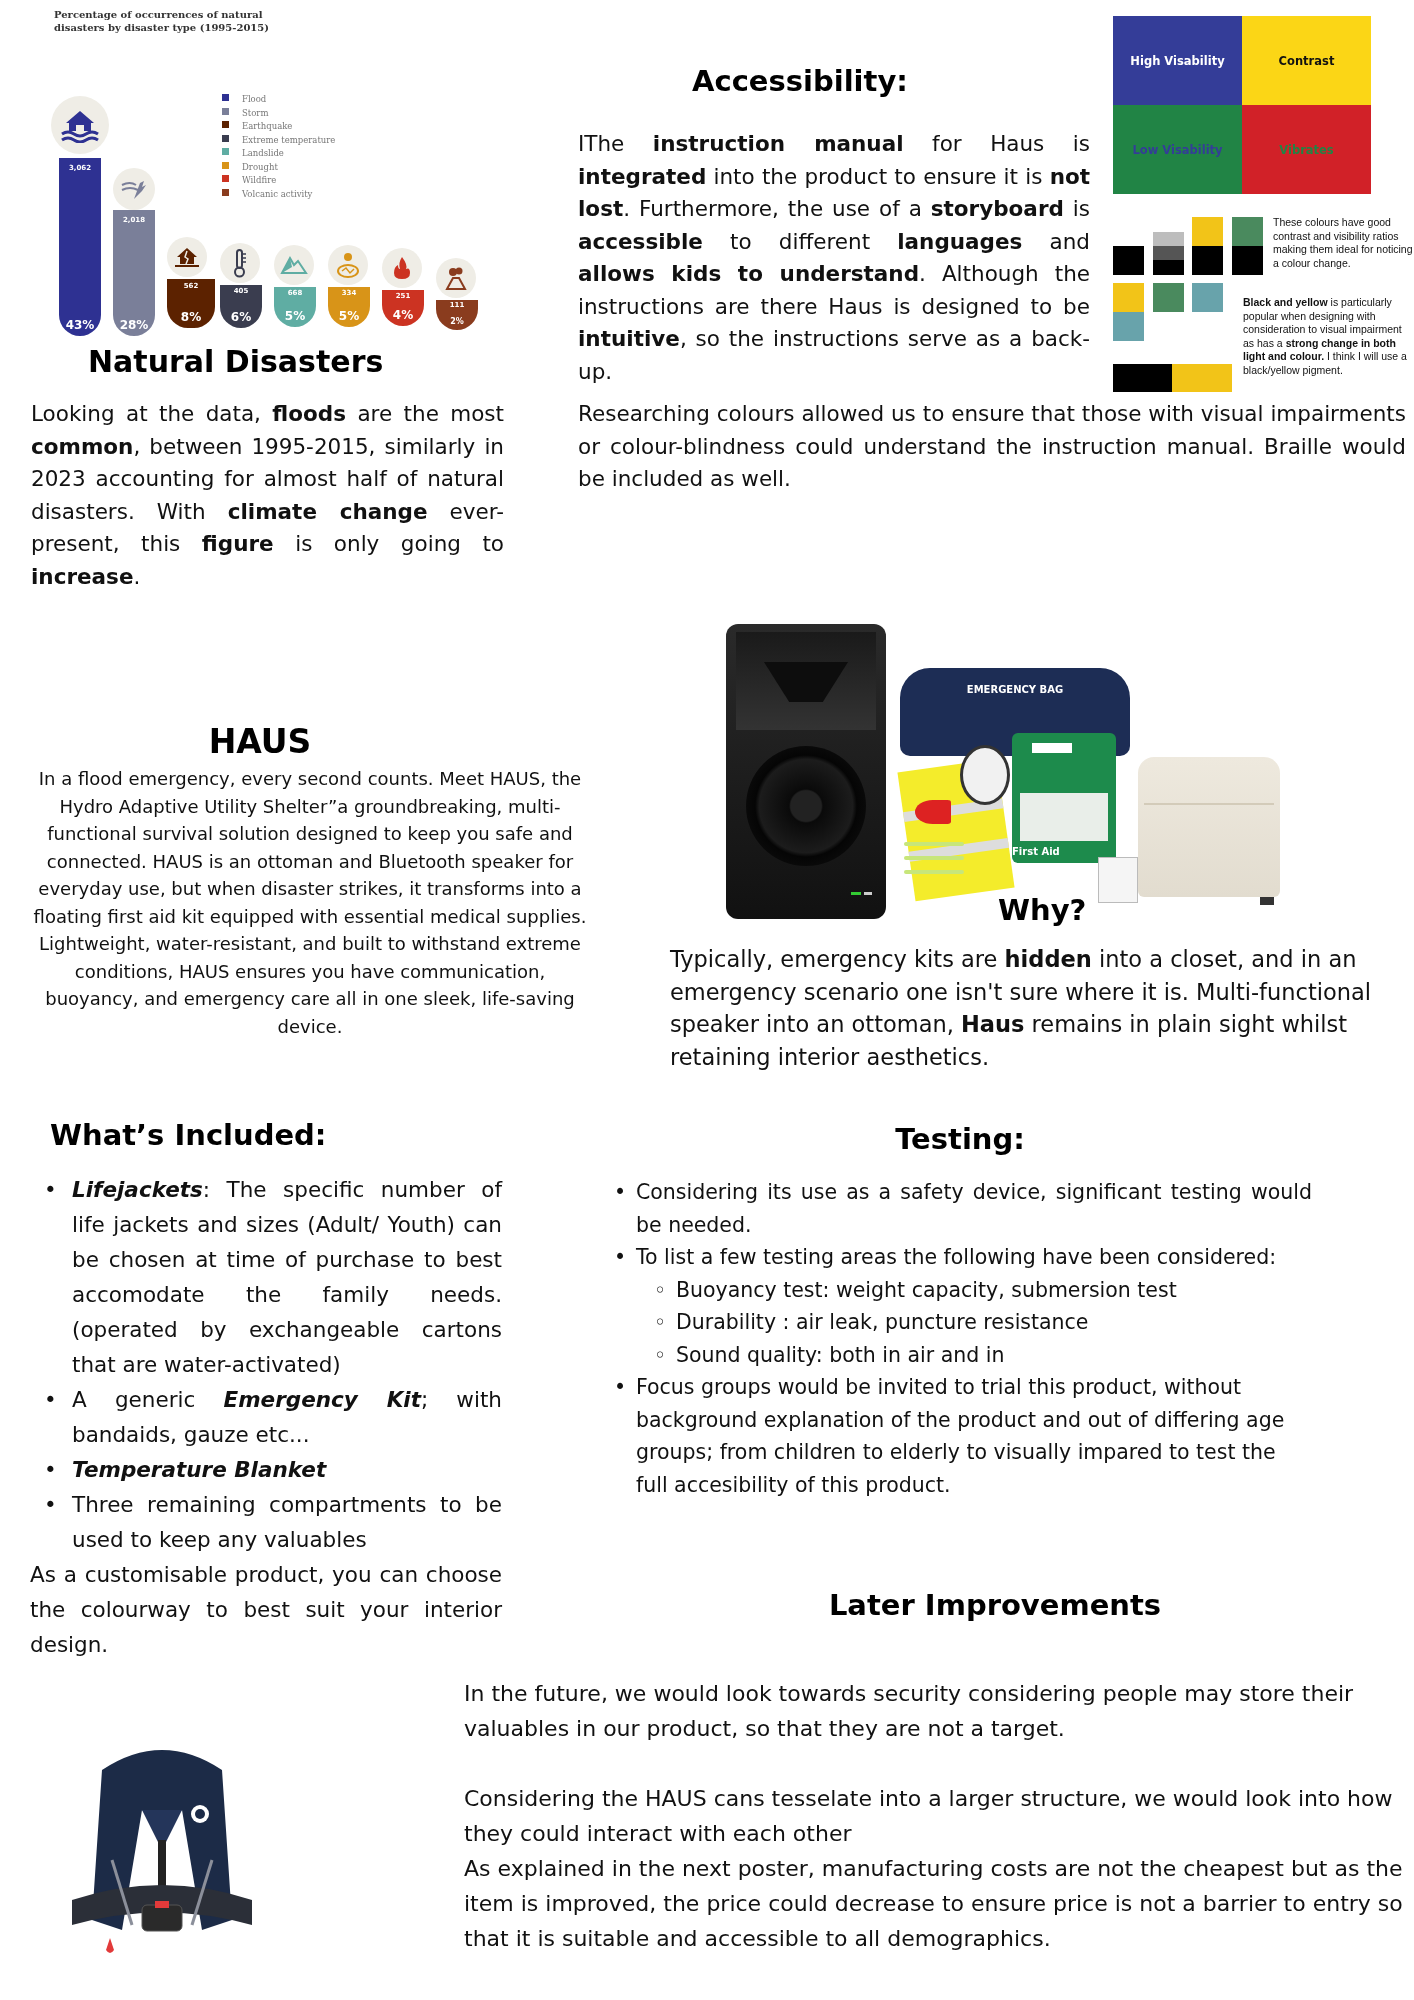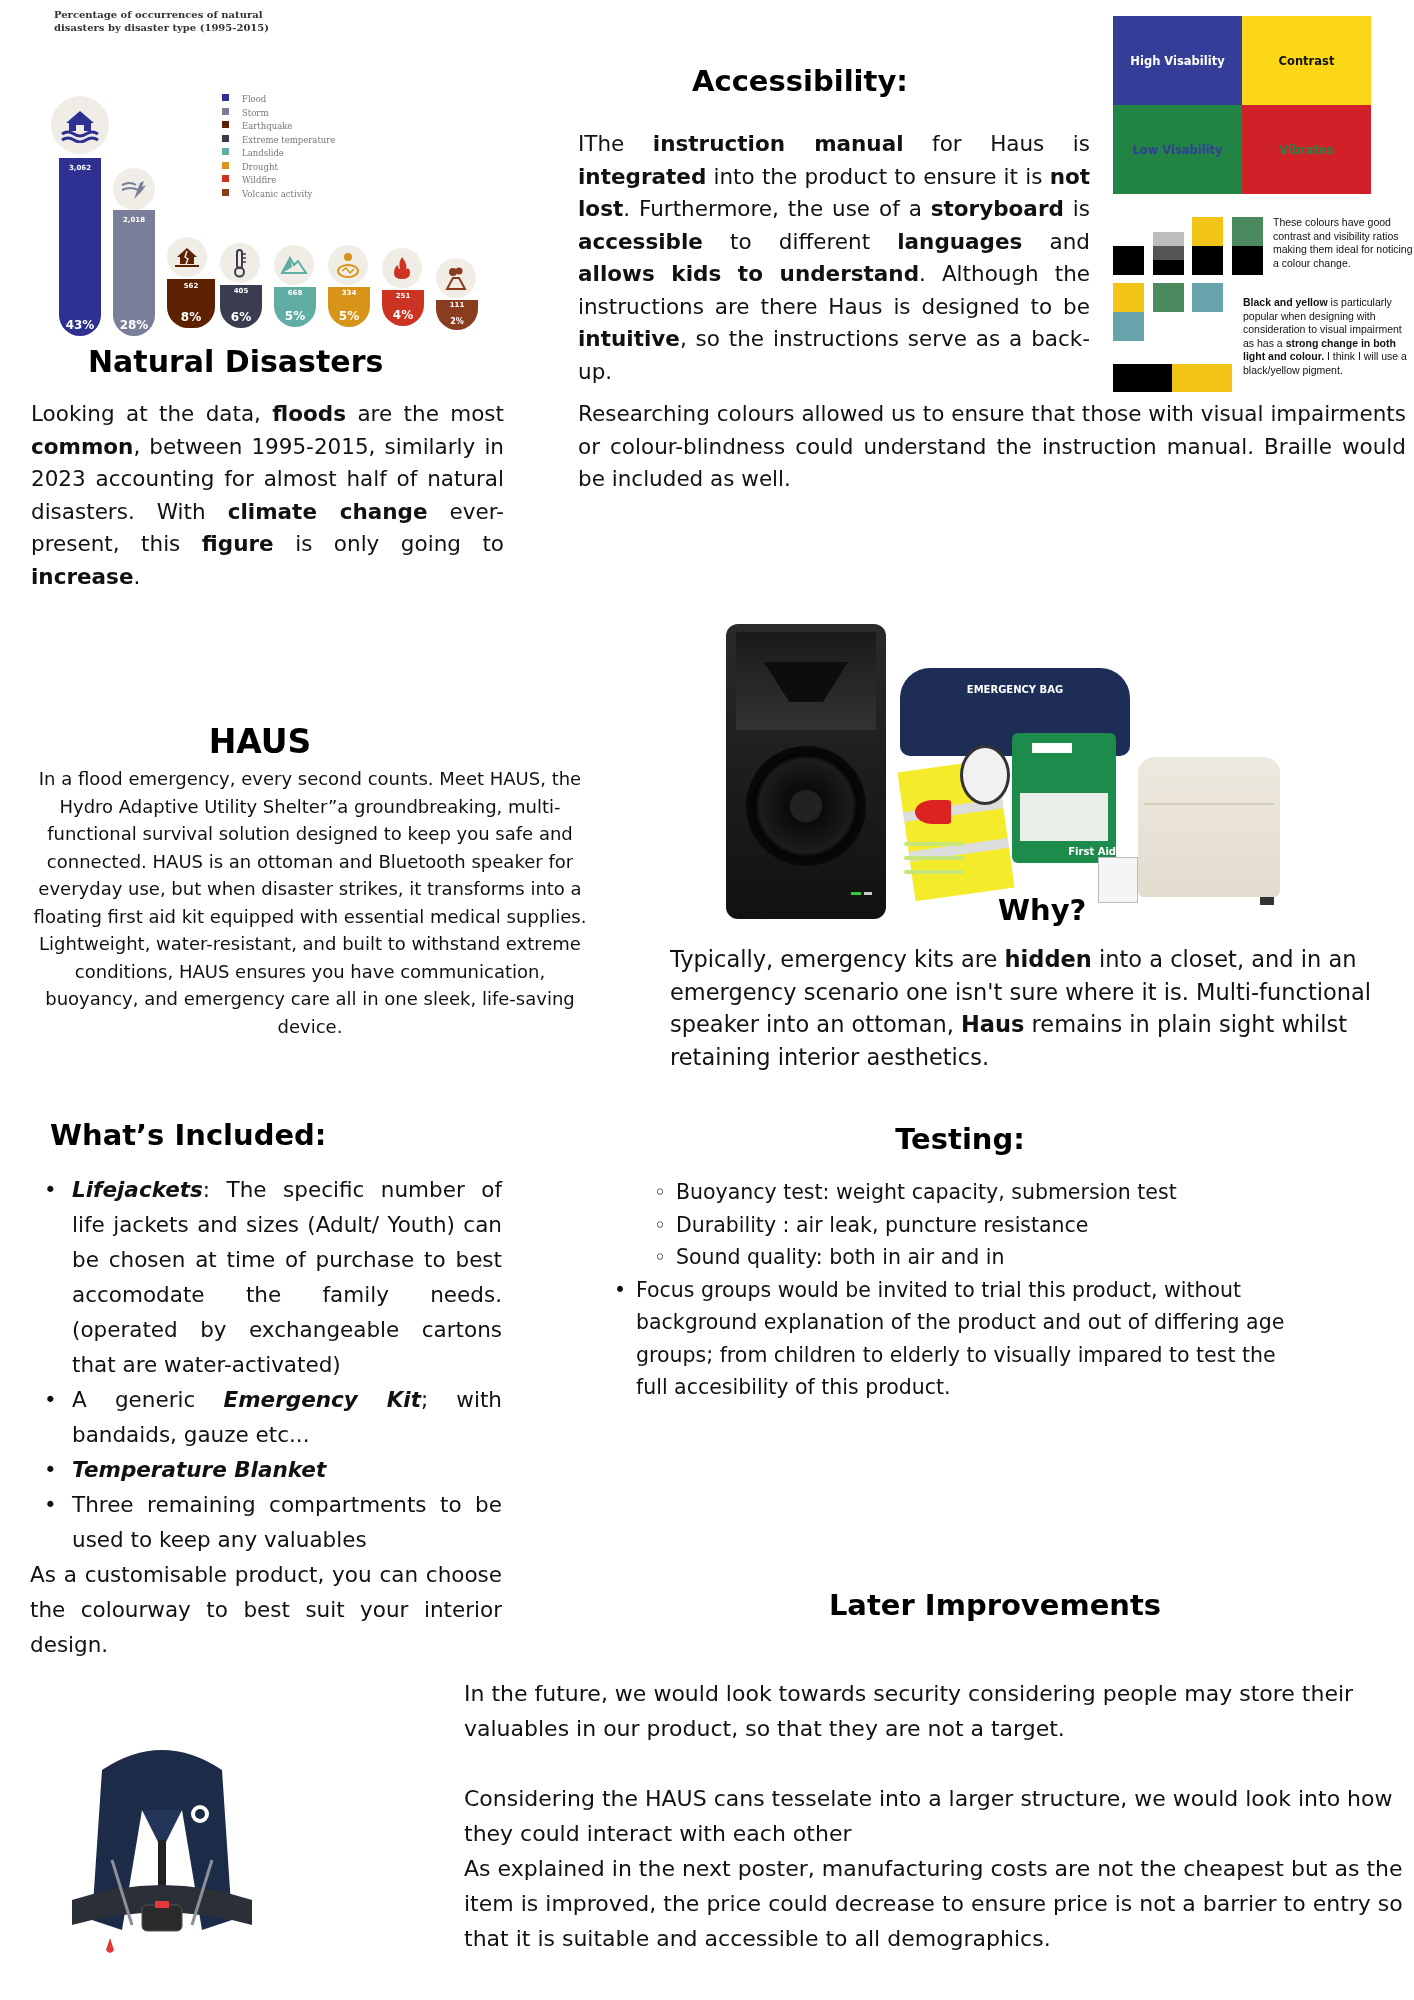--- a/index.html
+++ b/index.html
@@ -240,21 +240,21 @@
 </div>
 <div class="abs" style="left:906px; top:765px; width:100px; height:130px; background:#f4ec2b; transform:rotate(-8deg);">
   <div style="position:absolute; left:0; right:0; top:40px; height:10px; background:#ddd;"></div>
   <div style="position:absolute; left:0; right:0; top:80px; height:10px; background:#ddd;"></div>
 </div>
 <div class="abs" style="left:960px; top:745px; width:50px; height:60px; border-radius:50%; background:#f1f1f1; border:3px solid #333;"></div>
 <div class="abs" style="left:915px; top:800px; width:36px; height:24px; background:#d22; border-radius:50% 10% 10% 50%;"></div>
 <div class="abs" style="left:1012px; top:733px; width:104px; height:130px; background:#1d8b4c; border-radius:6px;">
   <div style="position:absolute; left:20px; top:10px; width:40px; height:10px; background:#fff;"></div>
   <div style="position:absolute; left:8px; top:60px; width:88px; height:48px; background:#e9eee9;"></div>
-  <div style="position:absolute; left:0; right:0; bottom:6px; text-align:right; color:#fff; font-family:'DejaVu Sans', sans-serif; font-size:10px; font-weight:bold;">First Aid</div>
+  <div style="position:absolute; left:0; right:0; bottom:6px; text-align:left; color:#fff; font-family:'DejaVu Sans', sans-serif; font-size:10px; font-weight:bold;">First Aid</div>
 </div>
 <div class="abs" style="left:1098px; top:857px; width:40px; height:46px; background:#f5f5f5; border:1px solid #bbb;"></div>
 <div class="abs" style="left:904px; top:842px; width:60px; height:4px; background:#c7e67a; border-radius:2px;"></div>
 <div class="abs" style="left:904px; top:856px; width:60px; height:4px; background:#c7e67a; border-radius:2px;"></div>
 <div class="abs" style="left:904px; top:870px; width:60px; height:4px; background:#c7e67a; border-radius:2px;"></div>
 <div class="abs" style="left:1138px; top:757px; width:142px; height:140px; background:linear-gradient(180deg,#eee9de,#e2dccf); border-radius:16px 16px 6px 6px;">
   <div style="position:absolute; left:6px; right:6px; top:46px; height:2px; background:#d3cbb9;"></div>
   <div style="position:absolute; right:6px; bottom:-8px; width:14px; height:8px; background:#333;"></div>
 </div>
 
@@ -267,20 +267,24 @@
 <ul class="abs dots body-text justify" style="left:30px; top:1172px; width:472px; font-size:21.5px; line-height:35px;">
   <li><b><i>Lifejackets</i></b><i style="font-style:normal;">: The specific number of life jackets and sizes (Adult/ Youth) can be chosen at time of purchase to best accomodate the family needs. (operated by exchangeable cartons that are water-activated)</i></li>
   <li><span>A generic </span><b><i>Emergency Kit</i></b><span>; with bandaids, gauze etc...</span></li>
   <li><b><i>Temperature Blanket</i></b></li>
   <li><span>Three remaining compartments to be used to keep any valuables</span></li>
 </ul>
 <div class="abs body-text justify" style="left:30px; top:1557px; width:472px; font-size:21.5px; line-height:35px;">As a customisable product, you can choose the colourway to best suit your interior design.</div>
 
 <div class="abs h" style="left:600px; top:1122px; width:720px; text-align:center; font-size:29px;">Testing:</div>
 <div class="abs body-text" style="left:600px; top:1176px; width:712px; font-size:20.5px; line-height:32.5px;">
+  <ul class="dots justify" style="padding:0;">
+    <li style="padding-left:36px;">Considering its use as a safety device, significant testing would be needed.</li>
+    <li style="padding-left:36px;">To list a few testing areas the following have been considered:</li>
+  </ul>
   <ul class="circ" style="padding-left:36px;">
     <li>Buoyancy test: weight capacity, submersion test</li>
     <li>Durability : air leak, puncture resistance</li>
     <li>Sound quality: both in air and in</li>
   </ul>
   <ul class="dots">
     <li style="padding-left:36px;">Focus groups would be invited to trial this product, without background explanation of the  product and out of differing age groups; from children to elderly to visually impared to test the full accesibility of this product.</li>
   </ul>
 </div>
 

